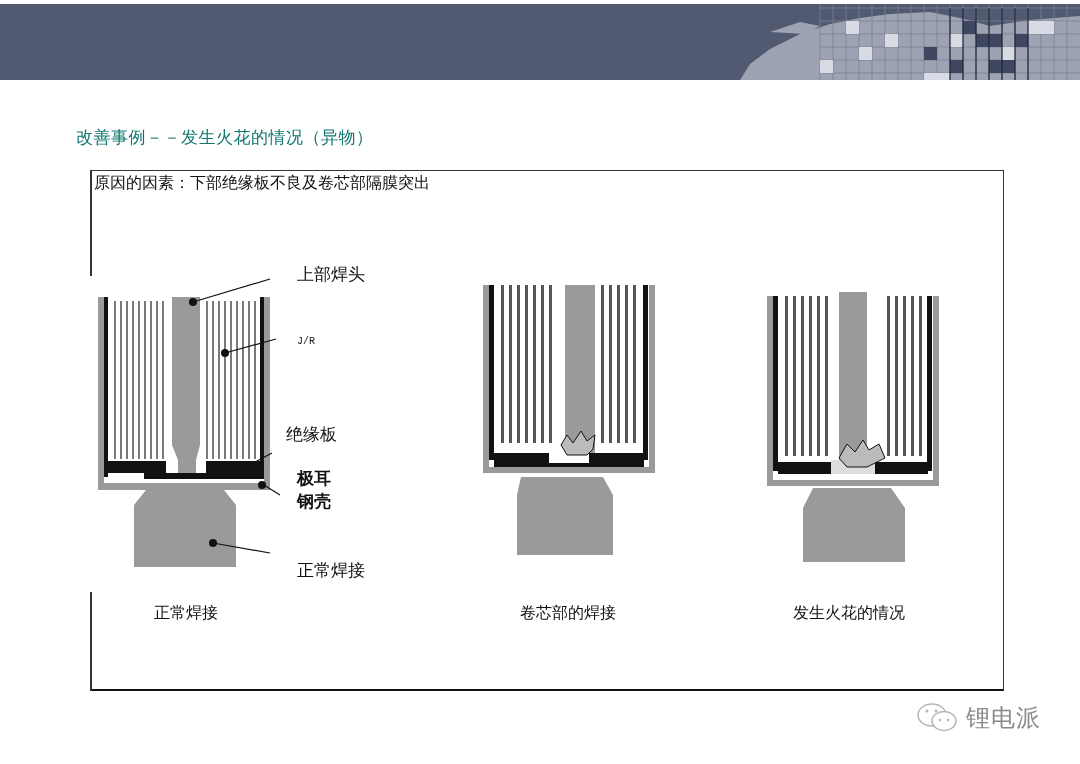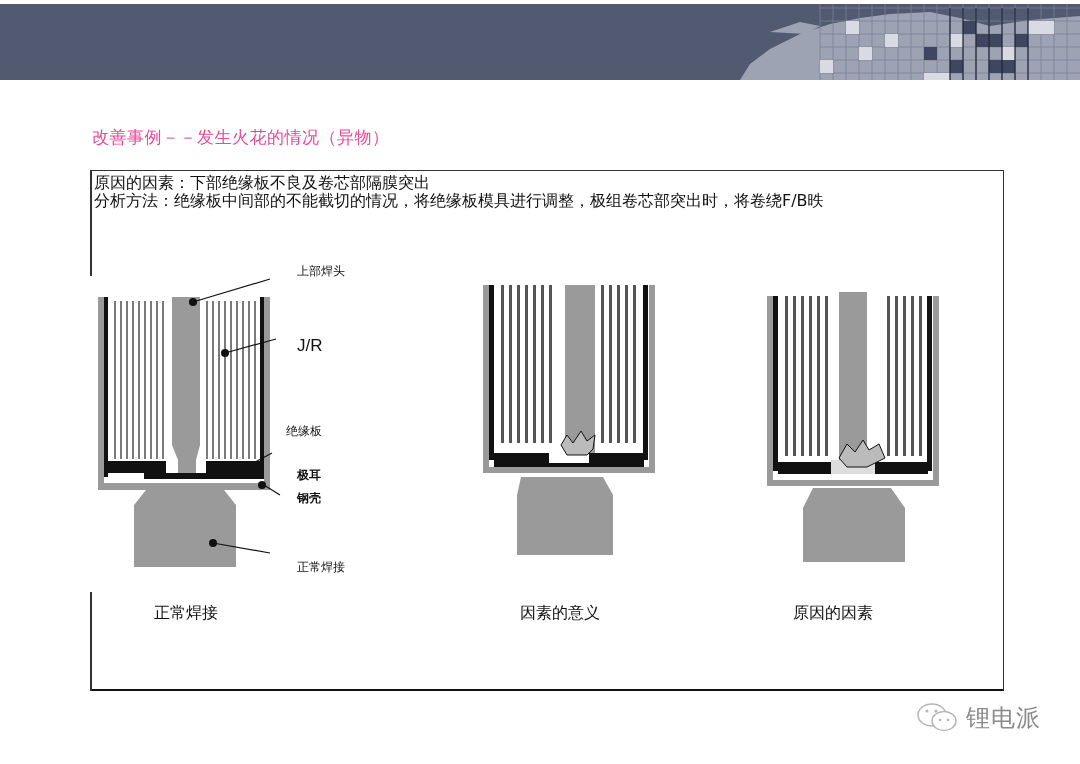--- a/index.html
+++ b/index.html
@@ -1,30 +1,30 @@
 <!DOCTYPE html>
 <html><head>
 <meta charset="utf-8">
 <style>
   html, body { margin:0; padding:0; }
   body { width:1080px; height:764px; background:#ffffff; position:relative; overflow:hidden;
          font-family: "DejaVu Sans", "Liberation Sans", sans-serif; color:#111; }
   .header-bar { position:absolute; left:0; top:4px; width:1080px; height:76px; background:#515a70; overflow:hidden; }
   .header-map { position:absolute; right:0; top:0; width:380px; height:76px; }
-  .slide-title { position:absolute; left:92px; top:126px; font-size:17px; letter-spacing:0.5px; color:#ec4899; }
+  .slide-title { position:absolute; left:76px; top:126px; font-size:17px; letter-spacing:0.5px; color:#0f766e; }
   .content-box { position:absolute; left:90px; top:170px; width:914px; height:521px;
                  border-top:1.5px solid #333; border-right:1.5px solid #333; border-bottom:2.5px solid #111; box-sizing:border-box; }
   .left-border-top { position:absolute; left:90px; top:170px; width:1.5px; height:106px; background:#333; }
   .left-border-bottom { position:absolute; left:90px; top:592px; width:1.5px; height:99px; background:#333; }
   .text-lines { position:absolute; left:94px; top:174px; width:906px; overflow:hidden; white-space:nowrap; }
   .text-line { font-family:"DejaVu Sans", sans-serif; font-size:16px; line-height:18px; color:#111; }
   .diagram { position:absolute; }
-  .label { position:absolute; font-size:12px; color:#111; white-space:nowrap; }
+  .label { position:absolute; font-size:17px; color:#111; white-space:nowrap; }
   .label.bold { font-weight:bold; }
-  .label.mono { font-family:Liberation Sans, sans-serif; font-size:17px; }
+  .label.mono { font-family:Liberation Mono, monospace; font-size:10px; }
   .caption { position:absolute; font-size:16px; color:#111; white-space:nowrap; }
   .watermark { position:absolute; left:916px; top:698px; height:40px; display:flex; align-items:center; gap:6px;font-family:Liberation Mono, monospace; }
   .watermark-text { font-size:24px; color:#8a8a8a; letter-spacing:1px; }
 </style>
 </head>
 <body>
 
 <div class="header-bar">
   <svg class="header-map" viewBox="0 0 380 76" preserveAspectRatio="none">
     <rect x="0" y="0" width="380" height="76" fill="#515a70"></rect>
@@ -59,21 +59,20 @@
 </div>
 
 <div class="slide-title">改善事例－－发生火花的情况（异物）</div>
 
 <div class="content-box"></div>
 <div class="left-border-top"></div>
 <div class="left-border-bottom"></div>
 
 <div class="text-lines">
   <div class="text-line">原因的因素：下部绝缘板不良及卷芯部隔膜突出</div>
-  <div class="text-line">分析方法：绝缘板中间部的不能截切的情况，将绝缘板模具进行调整，极组卷芯部突出时，将卷绕F/B昳</div>
 </div>
 
 <svg class="diagram" style="left:96px;top:295px;" width="180" height="280" viewBox="0 0 180 280">
 
   <rect x="2" y="2" width="172" height="193" fill="#9a9a9a"></rect>
   <rect x="8" y="2" width="160" height="186" fill="#ffffff"></rect>
   <rect x="8" y="2" width="4" height="180" fill="#111"></rect>
   <rect x="164" y="2" width="4" height="180" fill="#111"></rect>
 
   <g fill="#7a7a7a">
@@ -173,22 +172,22 @@
       <rect x="152" y="4" width="3" height="160"></rect>
   </g>
   <rect x="72" y="0" width="28" height="175" fill="#9a9a9a"></rect>
   <rect x="11" y="170" width="150" height="12" fill="#111"></rect>
   <rect x="64" y="168" width="44" height="14" fill="#ddd"></rect>
   <path d="M72,166 L80,152 L88,160 L96,148 L102,158 L112,152 L118,166 L100,175 L80,175 Z" fill="#bbb" stroke="#111" stroke-width="1"></path>
   <path d="M46,196 H124 L138,216 V270 H36 V216 Z" fill="#9a9a9a"></path>
 </svg>
 
 <div class="caption" style="left:154px;top:603px;text-align:center;">正常焊接</div>
-<div class="caption" style="left:520px;top:603px;">因素的意义</div>
-<div class="caption" style="left:793px;top:603px;">原因的因素</div>
+<div class="caption" style="left:520px;top:603px;">卷芯部的焊接</div>
+<div class="caption" style="left:793px;top:603px;">发生火花的情况</div>
 
 <div class="watermark">
   <svg width="44" height="34" viewBox="0 0 44 34">
     <ellipse cx="16" cy="14" rx="14" ry="11" fill="none" stroke="#b5b5b5" stroke-width="1.5"></ellipse>
     <ellipse cx="28" cy="20" rx="12" ry="9.5" fill="#fff" stroke="#b5b5b5" stroke-width="1.5"></ellipse>
     <circle cx="11" cy="10" r="1.5" fill="#b5b5b5"></circle>
       <circle cx="20" cy="10" r="1.5" fill="#b5b5b5"></circle>
     <circle cx="24" cy="19" r="1.3" fill="#b5b5b5"></circle>
       <circle cx="32" cy="19" r="1.3" fill="#b5b5b5"></circle>
   </svg>

